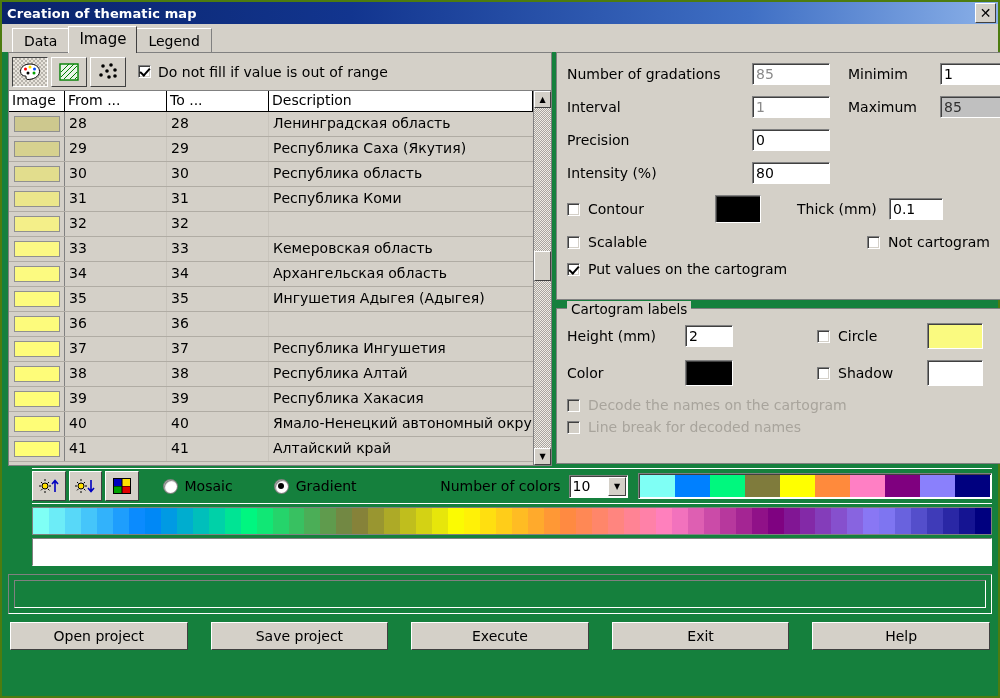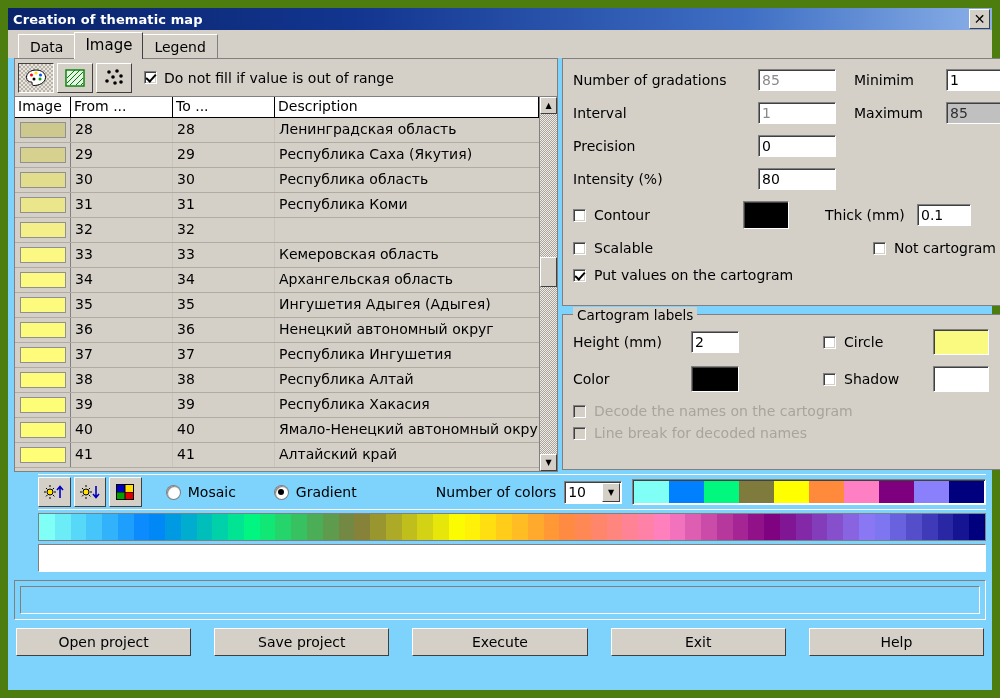--- a/index.html
+++ b/index.html
@@ -3,22 +3,22 @@
 <meta charset="utf-8">
 <style>
   html,body{margin:0;padding:0;}
   body{
     width:1000px;height:698px;overflow:hidden;
     font-family:"DejaVu Sans","Liberation Sans",sans-serif;
     font-size:13px;color:#000;background:#d4d0c8;
   }
   .window{
     position:absolute;inset:0;
-    background:#7dd3fc;
-    border:8px solid #4d7c0f;
+    background:#15803d;
+    border:2px solid #4d7c0f;
     box-sizing:border-box;
     display:flex;flex-direction:column;
   }
   
   .titlebar{
     height:22px;flex:0 0 22px;
     background:linear-gradient(to right,#0a246a 0%,#12358f 35%,#3f6fc4 75%,#8ab0e8 100%);
     display:flex;align-items:center;justify-content:space-between;
     padding:0 2px 0 5px;box-sizing:border-box;
   }
@@ -397,21 +397,20 @@
                 <div class="cell c-from">35</div>
                 <div class="cell c-to">35</div>
                 <div class="cell c-desc">Ингушетия Адыгея (Адыгея)</div>
               </div>
               <div class="trow">
                 <div class="swatch-cell">
                   <div class="swatch" style="background:#fdfb7c"></div>
                 </div>
                 <div class="cell c-from">36</div>
                 <div class="cell c-to">36</div>
-                <div class="cell c-desc">Ненецкий автономный округ</div>
               </div>
               <div class="trow">
                 <div class="swatch-cell">
                   <div class="swatch" style="background:#fefc7a"></div>
                 </div>
                 <div class="cell c-from">37</div>
                 <div class="cell c-to">37</div>
                 <div class="cell c-desc">Республика Ингушетия</div>
               </div>
               <div class="trow">
@@ -475,21 +474,21 @@
         </div>
         <div class="frow">
           <span class="flabel" style="width:185px">Precision</span>
           <span class="inp" style="width:78px">0</span>
         </div>
         <div class="frow">
           <span class="flabel" style="width:185px">Intensity (%)</span>
           <span class="inp" style="width:78px">80</span>
         </div>
         <div class="frow">
-          <span class="cbrow" style="width:170px">
+          <span class="cbrow" style="width:148px">
             <span class="cb"></span>
             <span>Contour</span>
           </span>
           <span class="colorbox" id="contour-color" style="width: 46px; height: 28px; background: rgb(0, 0, 0);"></span>
           <span class="flabel" style="width:92px;margin-left:36px">Thick (mm)</span>
           <span class="inp" style="width:54px">0.1</span>
         </div>
         <div class="frow">
           <span class="cbrow" style="width:300px">
             <span class="cb"></span>

